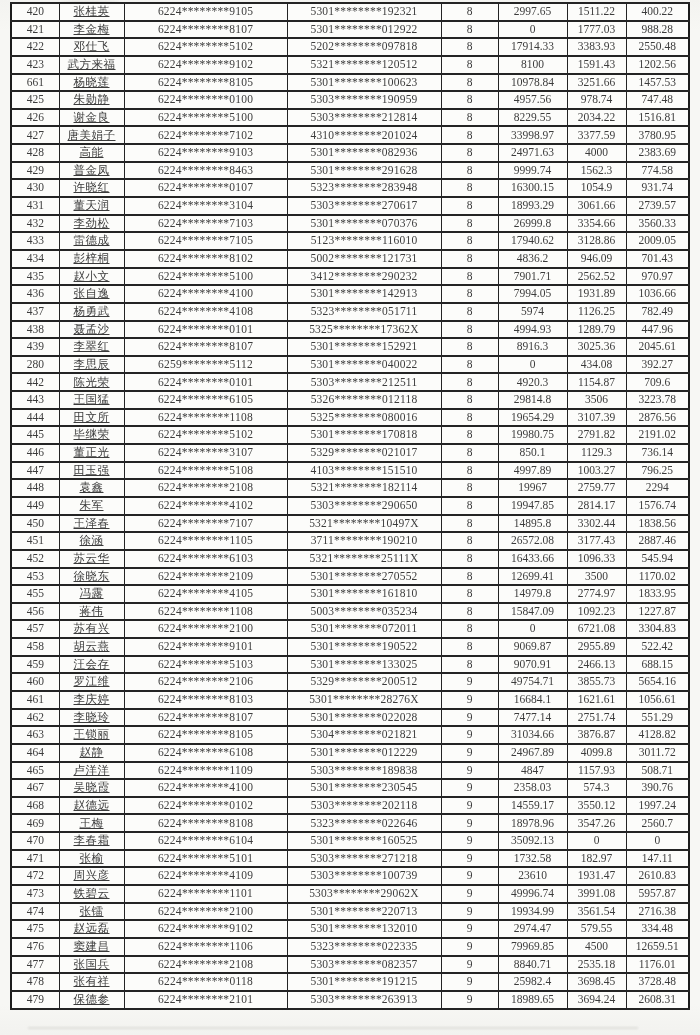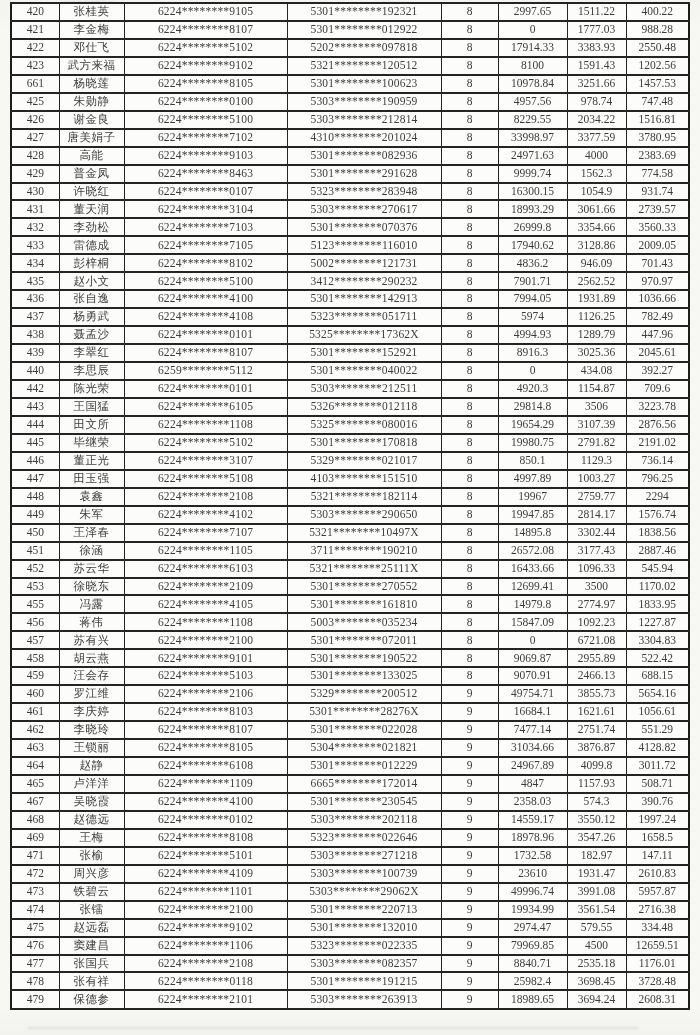--- a/index.html
+++ b/index.html
@@ -57,21 +57,21 @@
     vertical-align: middle;
     font-size: 11.5px;
     color: #3c3c3c;
     white-space: nowrap;
     overflow: hidden;
     line-height: 1;
   }
   table.ledger {
     border: 2.5px solid #1c1c1c;
   }
-  td.c-name { font-size: 12px; letter-spacing: 0.5px; }
+  td.c-name { font-size: 12px; letter-spacing: 0.5px; text-decoration: underline; }
   td.c-card, td.c-id { font-size: 11.5px; letter-spacing: 0.2px; }
   td.c-amt1, td.c-amt2, td.c-amt3, td.c-month, td.c-idx { font-size: 11.5px; }
 </style>
 </head>
 <body>
 
 <div class="page">
   <div class="smudge-top"></div>
   <table class="ledger">
     <colgroup>
@@ -279,21 +279,21 @@
           <td class="c-idx">439</td>
           <td class="c-name">李翠红</td>
           <td class="c-card">6224********8107</td>
           <td class="c-id">5301********152921</td>
           <td class="c-month">8</td>
           <td class="c-amt1">8916.3</td>
           <td class="c-amt2">3025.36</td>
           <td class="c-amt3">2045.61</td>
         </tr>
         <tr>
-          <td class="c-idx">440</td>
+          <td class="c-idx">280</td>
           <td class="c-name">李思辰</td>
           <td class="c-card">6259********5112</td>
           <td class="c-id">5301********040022</td>
           <td class="c-month">8</td>
           <td class="c-amt1">0</td>
           <td class="c-amt2">434.08</td>
           <td class="c-amt3">392.27</td>
         </tr>
         <tr>
           <td class="c-idx">442</td>
@@ -512,21 +512,21 @@
           <td class="c-id">5301********012229</td>
           <td class="c-month">9</td>
           <td class="c-amt1">24967.89</td>
           <td class="c-amt2">4099.8</td>
           <td class="c-amt3">3011.72</td>
         </tr>
         <tr>
           <td class="c-idx">465</td>
           <td class="c-name">卢洋洋</td>
           <td class="c-card">6224********1109</td>
-          <td class="c-id">6665********172014</td>
+          <td class="c-id">5303********189838</td>
           <td class="c-month">9</td>
           <td class="c-amt1">4847</td>
           <td class="c-amt2">1157.93</td>
           <td class="c-amt3">508.71</td>
         </tr>
         <tr>
           <td class="c-idx">467</td>
           <td class="c-name">吴晓霞</td>
           <td class="c-card">6224********4100</td>
           <td class="c-id">5301********230545</td>
@@ -546,21 +546,31 @@
           <td class="c-amt3">1997.24</td>
         </tr>
         <tr>
           <td class="c-idx">469</td>
           <td class="c-name">王梅</td>
           <td class="c-card">6224********8108</td>
           <td class="c-id">5323********022646</td>
           <td class="c-month">9</td>
           <td class="c-amt1">18978.96</td>
           <td class="c-amt2">3547.26</td>
-          <td class="c-amt3">1658.5</td>
+          <td class="c-amt3">2560.7</td>
+        </tr>
+        <tr>
+          <td class="c-idx">470</td>
+          <td class="c-name">李春霜</td>
+          <td class="c-card">6224********6104</td>
+          <td class="c-id">5301********160525</td>
+          <td class="c-month">9</td>
+          <td class="c-amt1">35092.13</td>
+          <td class="c-amt2">0</td>
+          <td class="c-amt3">0</td>
         </tr>
         <tr>
           <td class="c-idx">471</td>
           <td class="c-name">张榆</td>
           <td class="c-card">6224********5101</td>
           <td class="c-id">5303********271218</td>
           <td class="c-month">9</td>
           <td class="c-amt1">1732.58</td>
           <td class="c-amt2">182.97</td>
           <td class="c-amt3">147.11</td>

